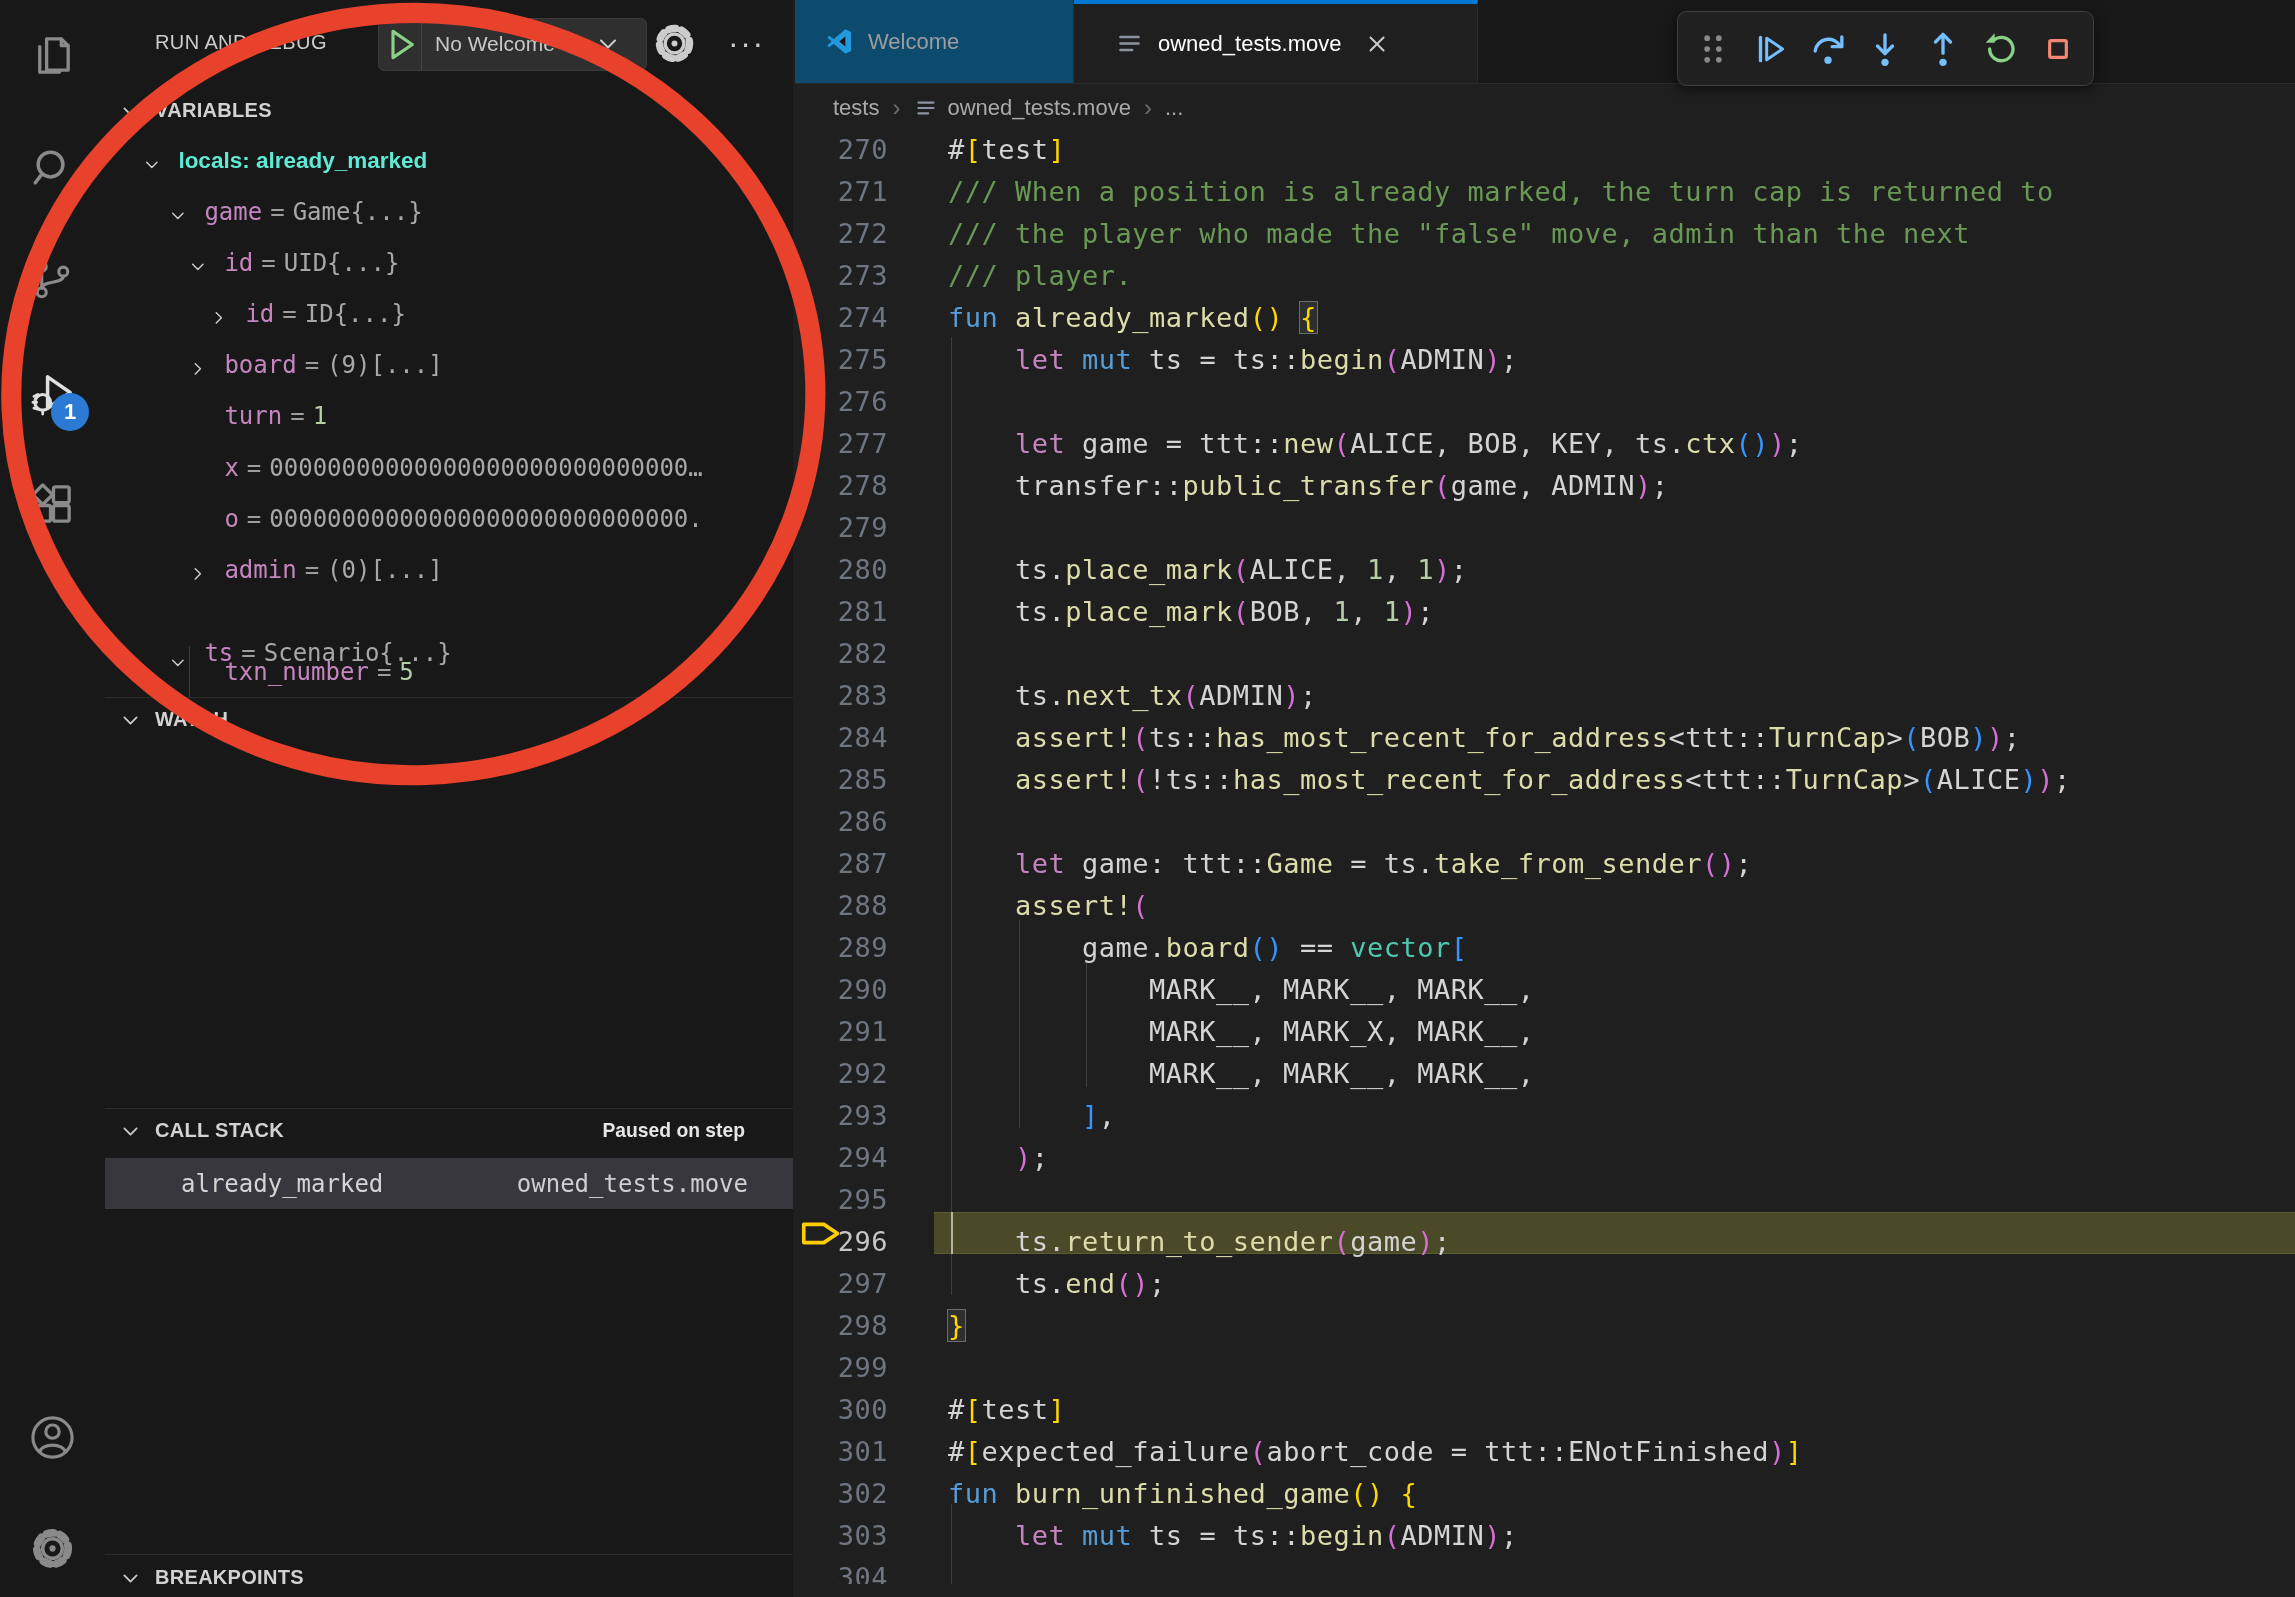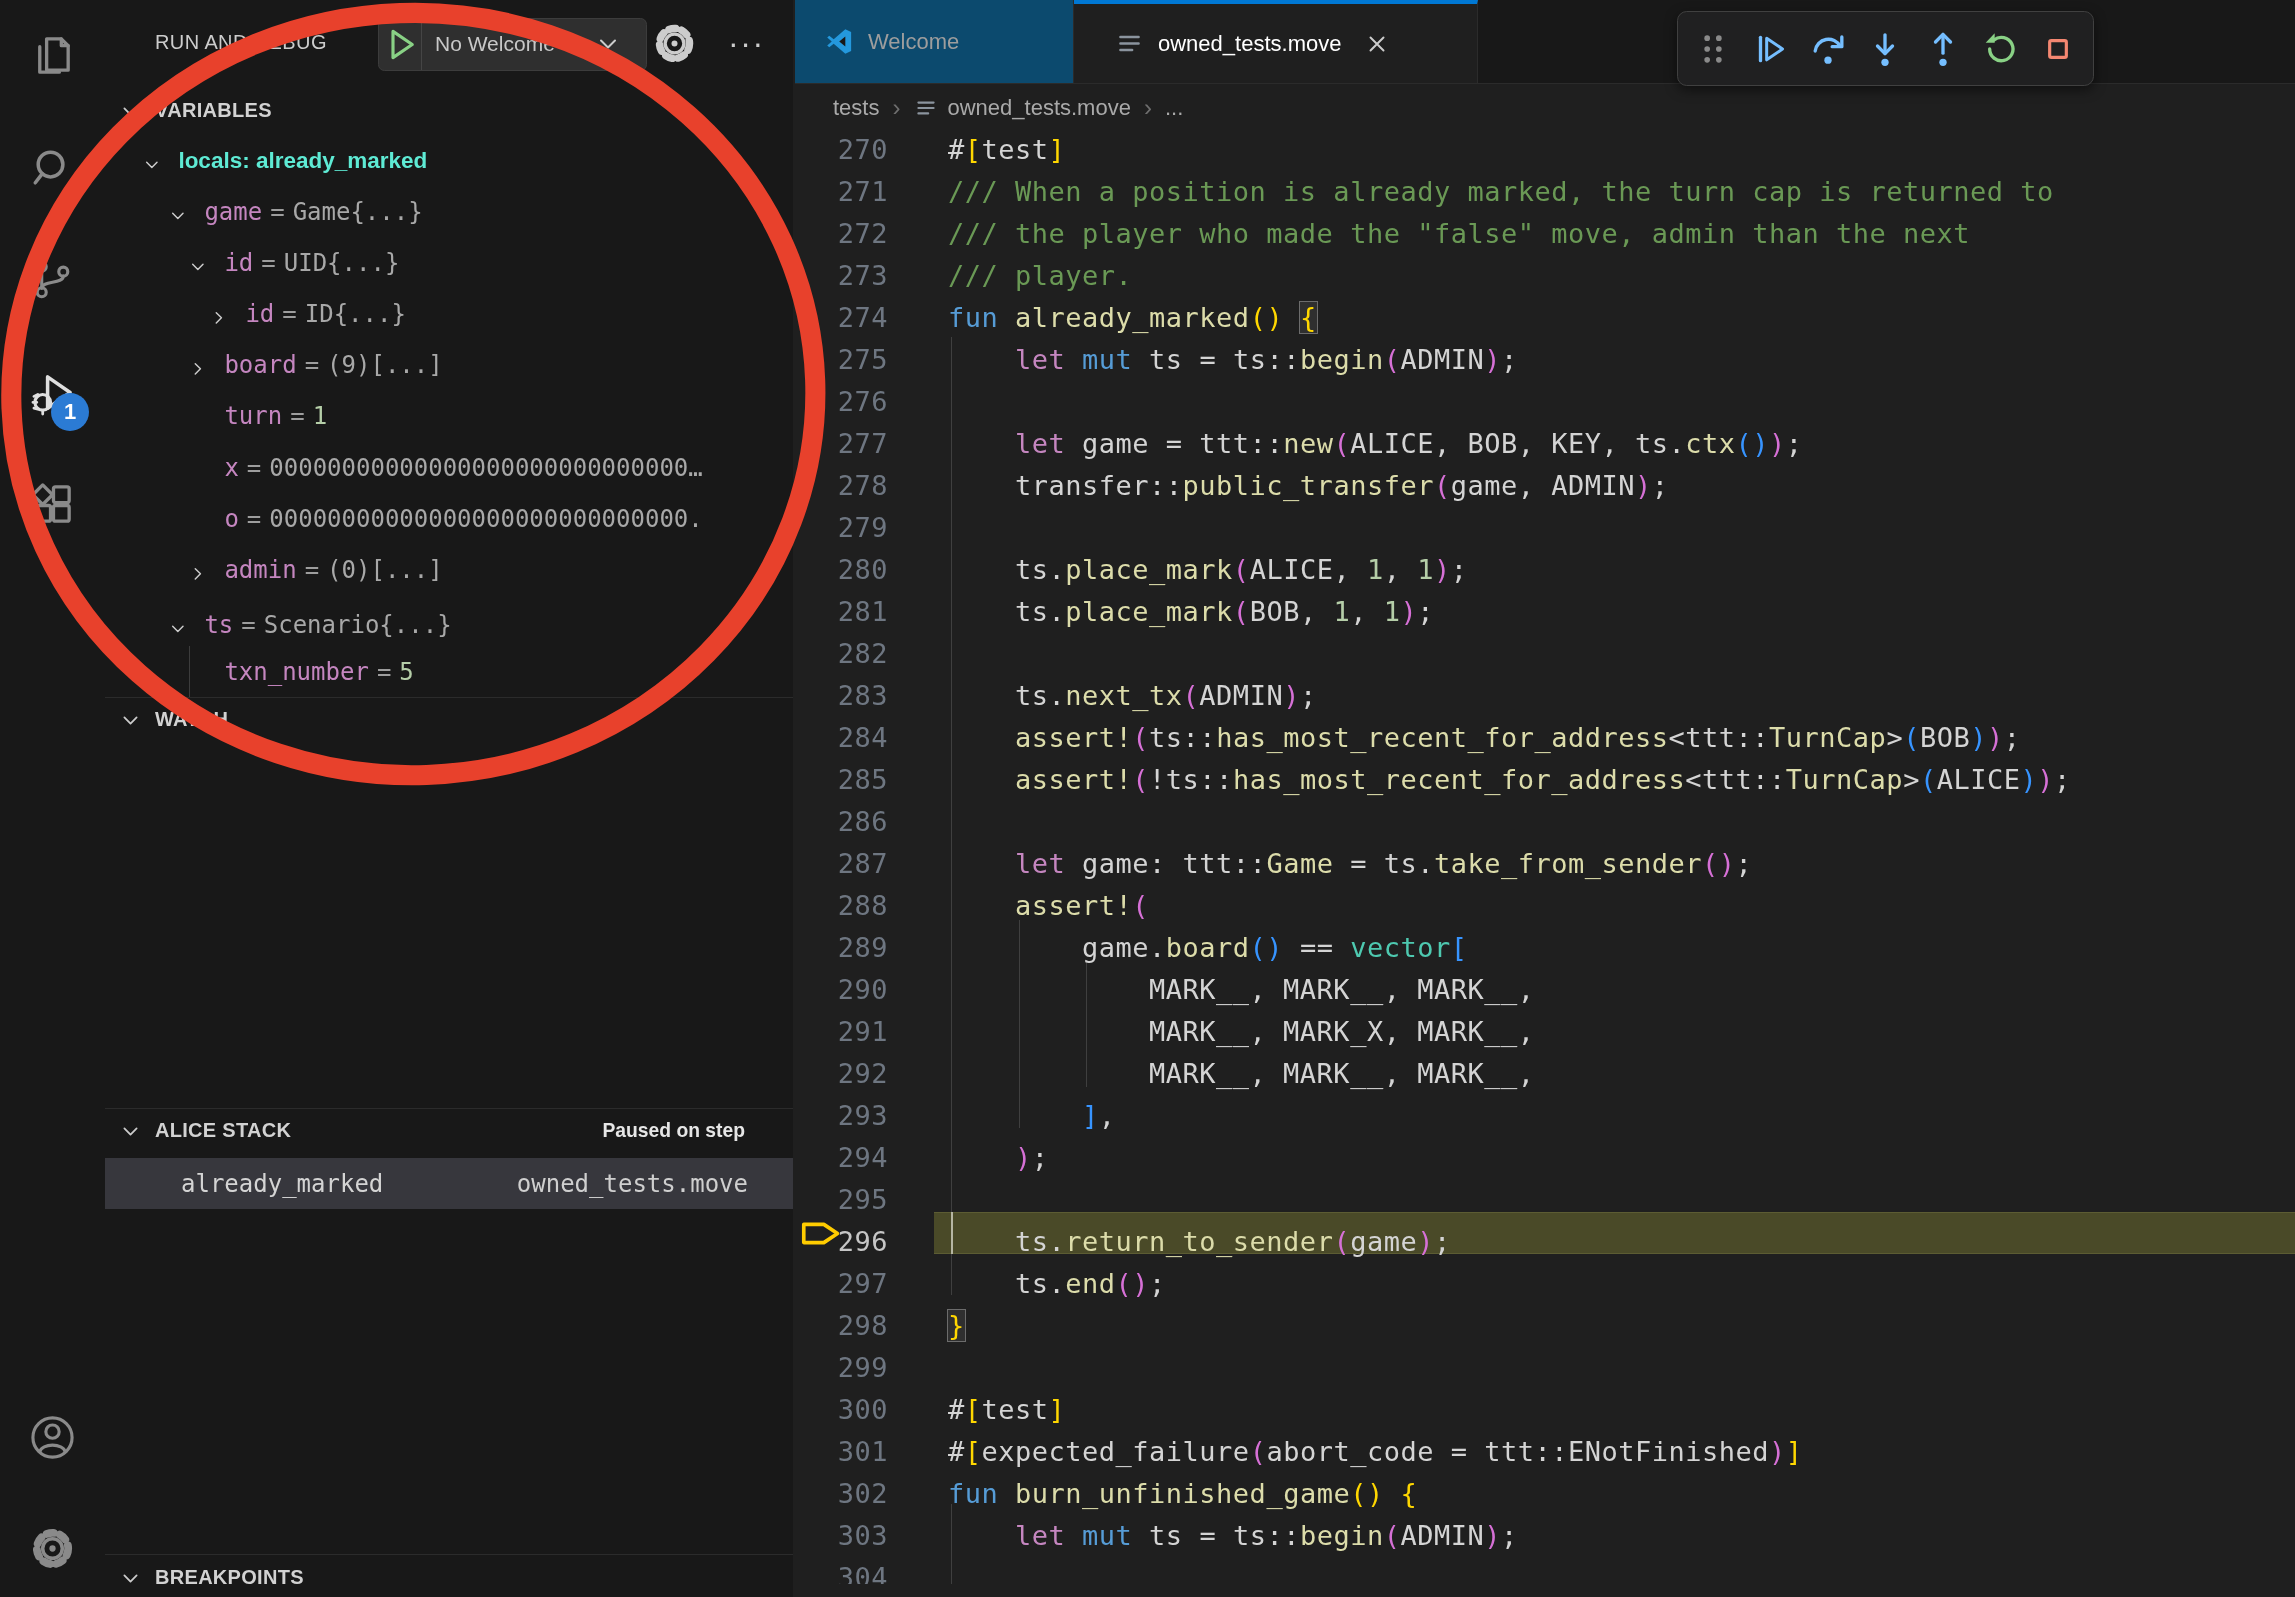--- a/index.html
+++ b/index.html
@@ -219,21 +219,21 @@
         </div>
         <div class="var-row" style="top: 544px;">
           <span style="flex: 0 0 84px;"></span>
           <span class="chev"><svg viewBox="0 0 24 24" width="100%" height="100%" fill="none" stroke-linecap="round" stroke-linejoin="round">
               <path d="M8.5 5l7 7-7 7" stroke="#cccccc" stroke-width="2"></path>
             </svg></span>
           <span class="vname">admin</span>
           <span class="veq">=</span>
           <span class="vval">(0)[...]</span>
         </div>
-        <div class="var-row" style="top: 599px;">
+        <div class="var-row" style="top: 616px; align-items: flex-end;">
           <span style="flex: 0 0 64px;"></span>
           <span class="chev"><svg viewBox="0 0 24 24" width="100%" height="100%" fill="none" stroke-linecap="round" stroke-linejoin="round">
               <path d="M5 8.5l7 7 7-7" stroke="#cccccc" stroke-width="2"></path>
             </svg></span>
           <span class="vname">ts</span>
           <span class="veq">=</span>
           <span class="vval">Scenario{...}</span>
         </div>
         <div class="var-row" style="top: 646px;">
           <span class="tree-guide"></span>
@@ -251,21 +251,21 @@
             <path d="M5 8.5l7 7 7-7" stroke="#cccccc" stroke-width="2"></path>
           </svg></span>
       <span class="t">WATCH</span>
     </div>
 
     <div class="sect-sep" style="top:1108px;"></div>
     <div class="sect-head" style="top:1108px;">
       <span class="chev" style="width: 21px; height: 21px; display: inline-block;"><svg viewBox="0 0 24 24" width="100%" height="100%" fill="none" stroke-linecap="round" stroke-linejoin="round">
             <path d="M5 8.5l7 7 7-7" stroke="#cccccc" stroke-width="2"></path>
           </svg></span>
-      <span class="t">ALICE STACK</span>
+      <span class="t">CALL STACK</span>
       <span class="status">Paused on step</span>
     </div>
     <div id="frame-row" style="top:1158px;">
       <span id="frame-name">already_marked</span>
       <span id="frame-file">owned_tests.move</span>
     </div>
 
     <div class="sect-sep" style="top:1554px;"></div>
     <div class="sect-head" style="top:1555px;">
       <span class="chev" style="width: 21px; height: 21px; display: inline-block;"><svg viewBox="0 0 24 24" width="100%" height="100%" fill="none" stroke-linecap="round" stroke-linejoin="round">

